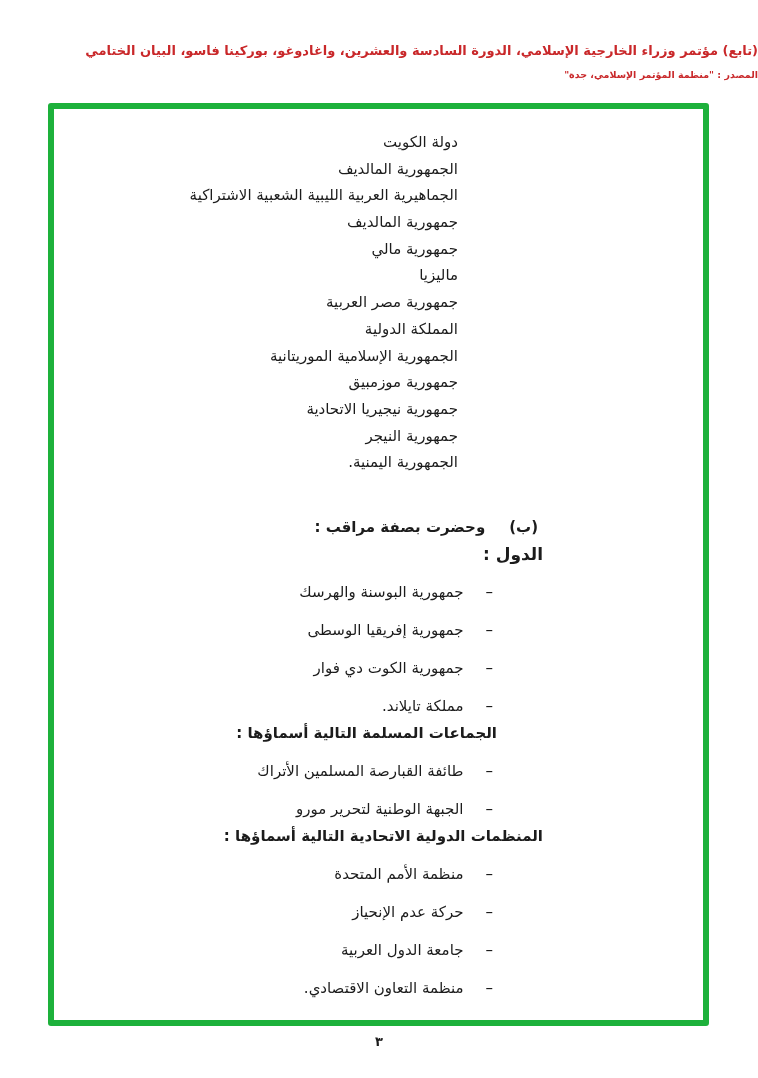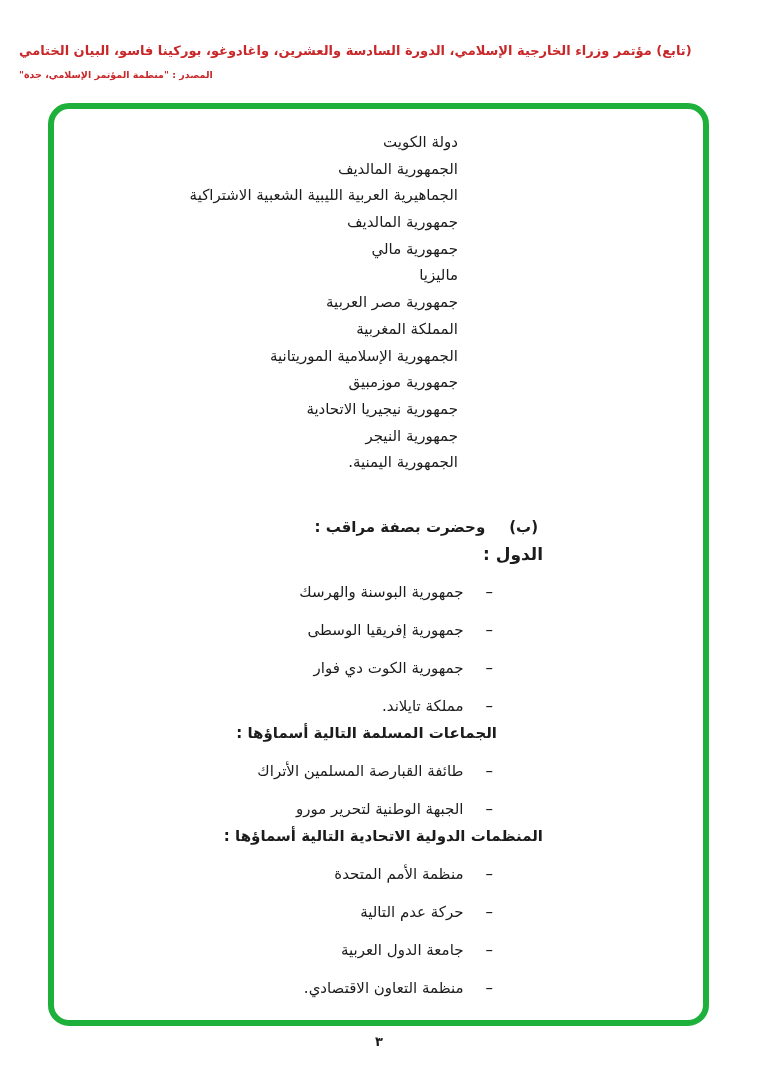--- a/index.html
+++ b/index.html
@@ -14,33 +14,33 @@
     font-family: "DejaVu Sans", sans-serif;
     color: var(--ink);
     position: relative;
     overflow: hidden;
   }
   .page { position: absolute; inset: 0; }
 
   
   .doc-header {
     position: absolute; top: 42px; left: 0; right: 0;
-    text-align: left; direction: rtl;
+    text-align: right; direction: rtl;
     color: var(--red); font-weight: bold; padding-left: 19px;
   }
   .doc-header .h1 { font-size: 13px; line-height: 17px; white-space: nowrap; }
   .doc-header .h2 { font-size: 9.5px; line-height: 13px; margin-top: 9px; }
 
   
   .green-box {
     position: absolute; left: 48px; top: 103px;
     width: 661px; height: 923px;
     box-sizing: border-box;
     border: 6px solid var(--green);
-    border-radius: 21px;
+    border-radius: 3px;
     background: #ffffff;
   }
 
   
   .states {
     position: absolute; top: 20px; right: 245px;
     margin: 0; padding: 0; list-style: none;
     direction: rtl; text-align: right;
   }
   .states li {
@@ -79,40 +79,40 @@
 
   <div class="green-box">
     <ul class="states" id="member-states">
         <li>دولة الكويت</li>
         <li>الجمهورية المالديف</li>
         <li>الجماهيرية العربية الليبية الشعبية الاشتراكية</li>
         <li>جمهورية المالديف</li>
         <li>جمهورية مالي</li>
         <li>ماليزيا</li>
         <li>جمهورية مصر العربية</li>
-        <li>المملكة المغربية</li>
+        <li>المملكة الدولية</li>
         <li>الجمهورية الإسلامية الموريتانية</li>
         <li>جمهورية موزمبيق</li>
         <li>جمهورية نيجيريا الاتحادية</li>
         <li>جمهورية النيجر</li>
         <li>الجمهورية اليمنية.</li>
       </ul>
     <div class="observers" id="observers">
         <div class="ob-line ob-title"><span class="marker">(ب)</span><span>وحضرت بصفة مراقب :</span></div>
         <div class="ob-line gh large" style="padding-right: 0px;">الدول :</div>
         <div class="ob-line item"><span class="dash">–</span><span>جمهورية البوسنة والهرسك</span></div>
         <div class="ob-line item"><span class="dash">–</span><span>جمهورية إفريقيا الوسطى</span></div>
         <div class="ob-line item"><span class="dash">–</span><span>جمهورية الكوت دي فوار</span></div>
         <div class="ob-line item"><span class="dash">–</span><span>مملكة تايلاند.</span></div>
         <div class="ob-line gh " style="padding-right: 46px;">الجماعات المسلمة التالية أسماؤها :</div>
         <div class="ob-line item"><span class="dash">–</span><span>طائفة القبارصة المسلمين الأتراك</span></div>
         <div class="ob-line item"><span class="dash">–</span><span>الجبهة الوطنية لتحرير مورو</span></div>
         <div class="ob-line gh " style="padding-right: 0px;">المنظمات الدولية الاتحادية التالية أسماؤها :</div>
         <div class="ob-line item"><span class="dash">–</span><span>منظمة الأمم المتحدة</span></div>
-        <div class="ob-line item"><span class="dash">–</span><span>حركة عدم التالية</span></div>
+        <div class="ob-line item"><span class="dash">–</span><span>حركة عدم الإنحياز</span></div>
         <div class="ob-line item"><span class="dash">–</span><span>جامعة الدول العربية</span></div>
         <div class="ob-line item"><span class="dash">–</span><span>منظمة التعاون الاقتصادي.</span></div>
       </div>
   </div>
 
   <div class="pagenum">٣</div>
 
 </div>
 
 </body></html>

